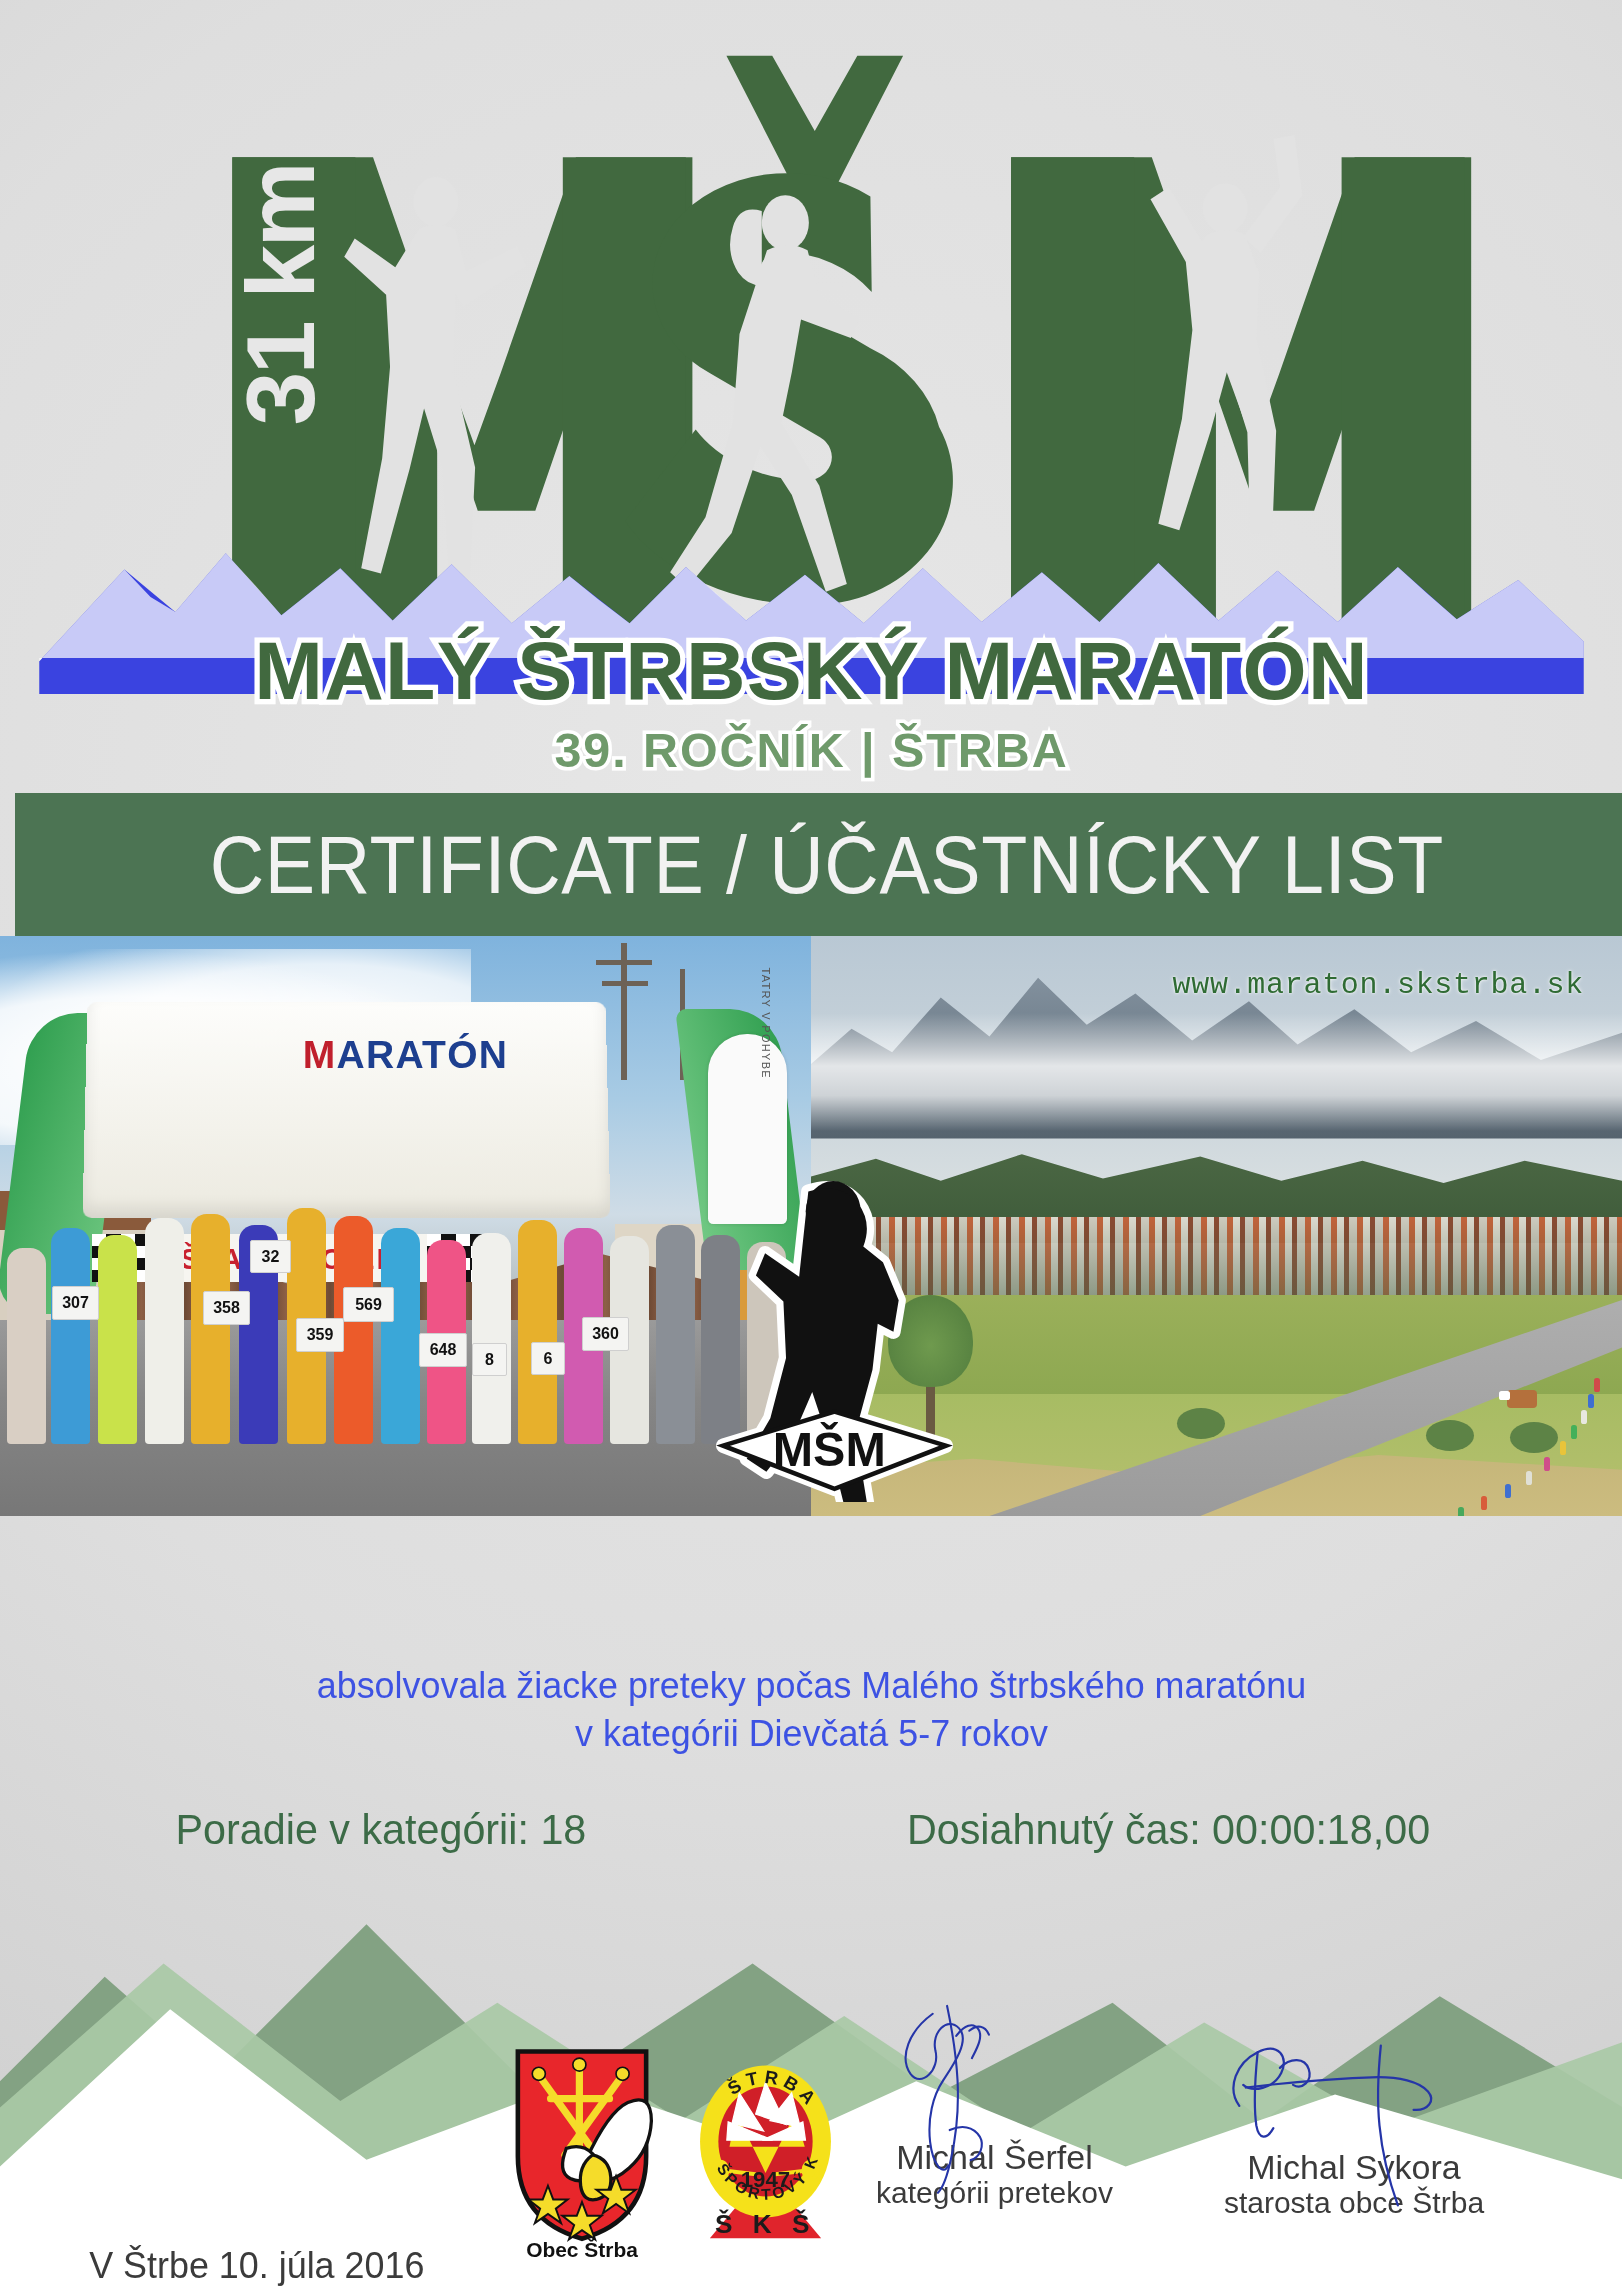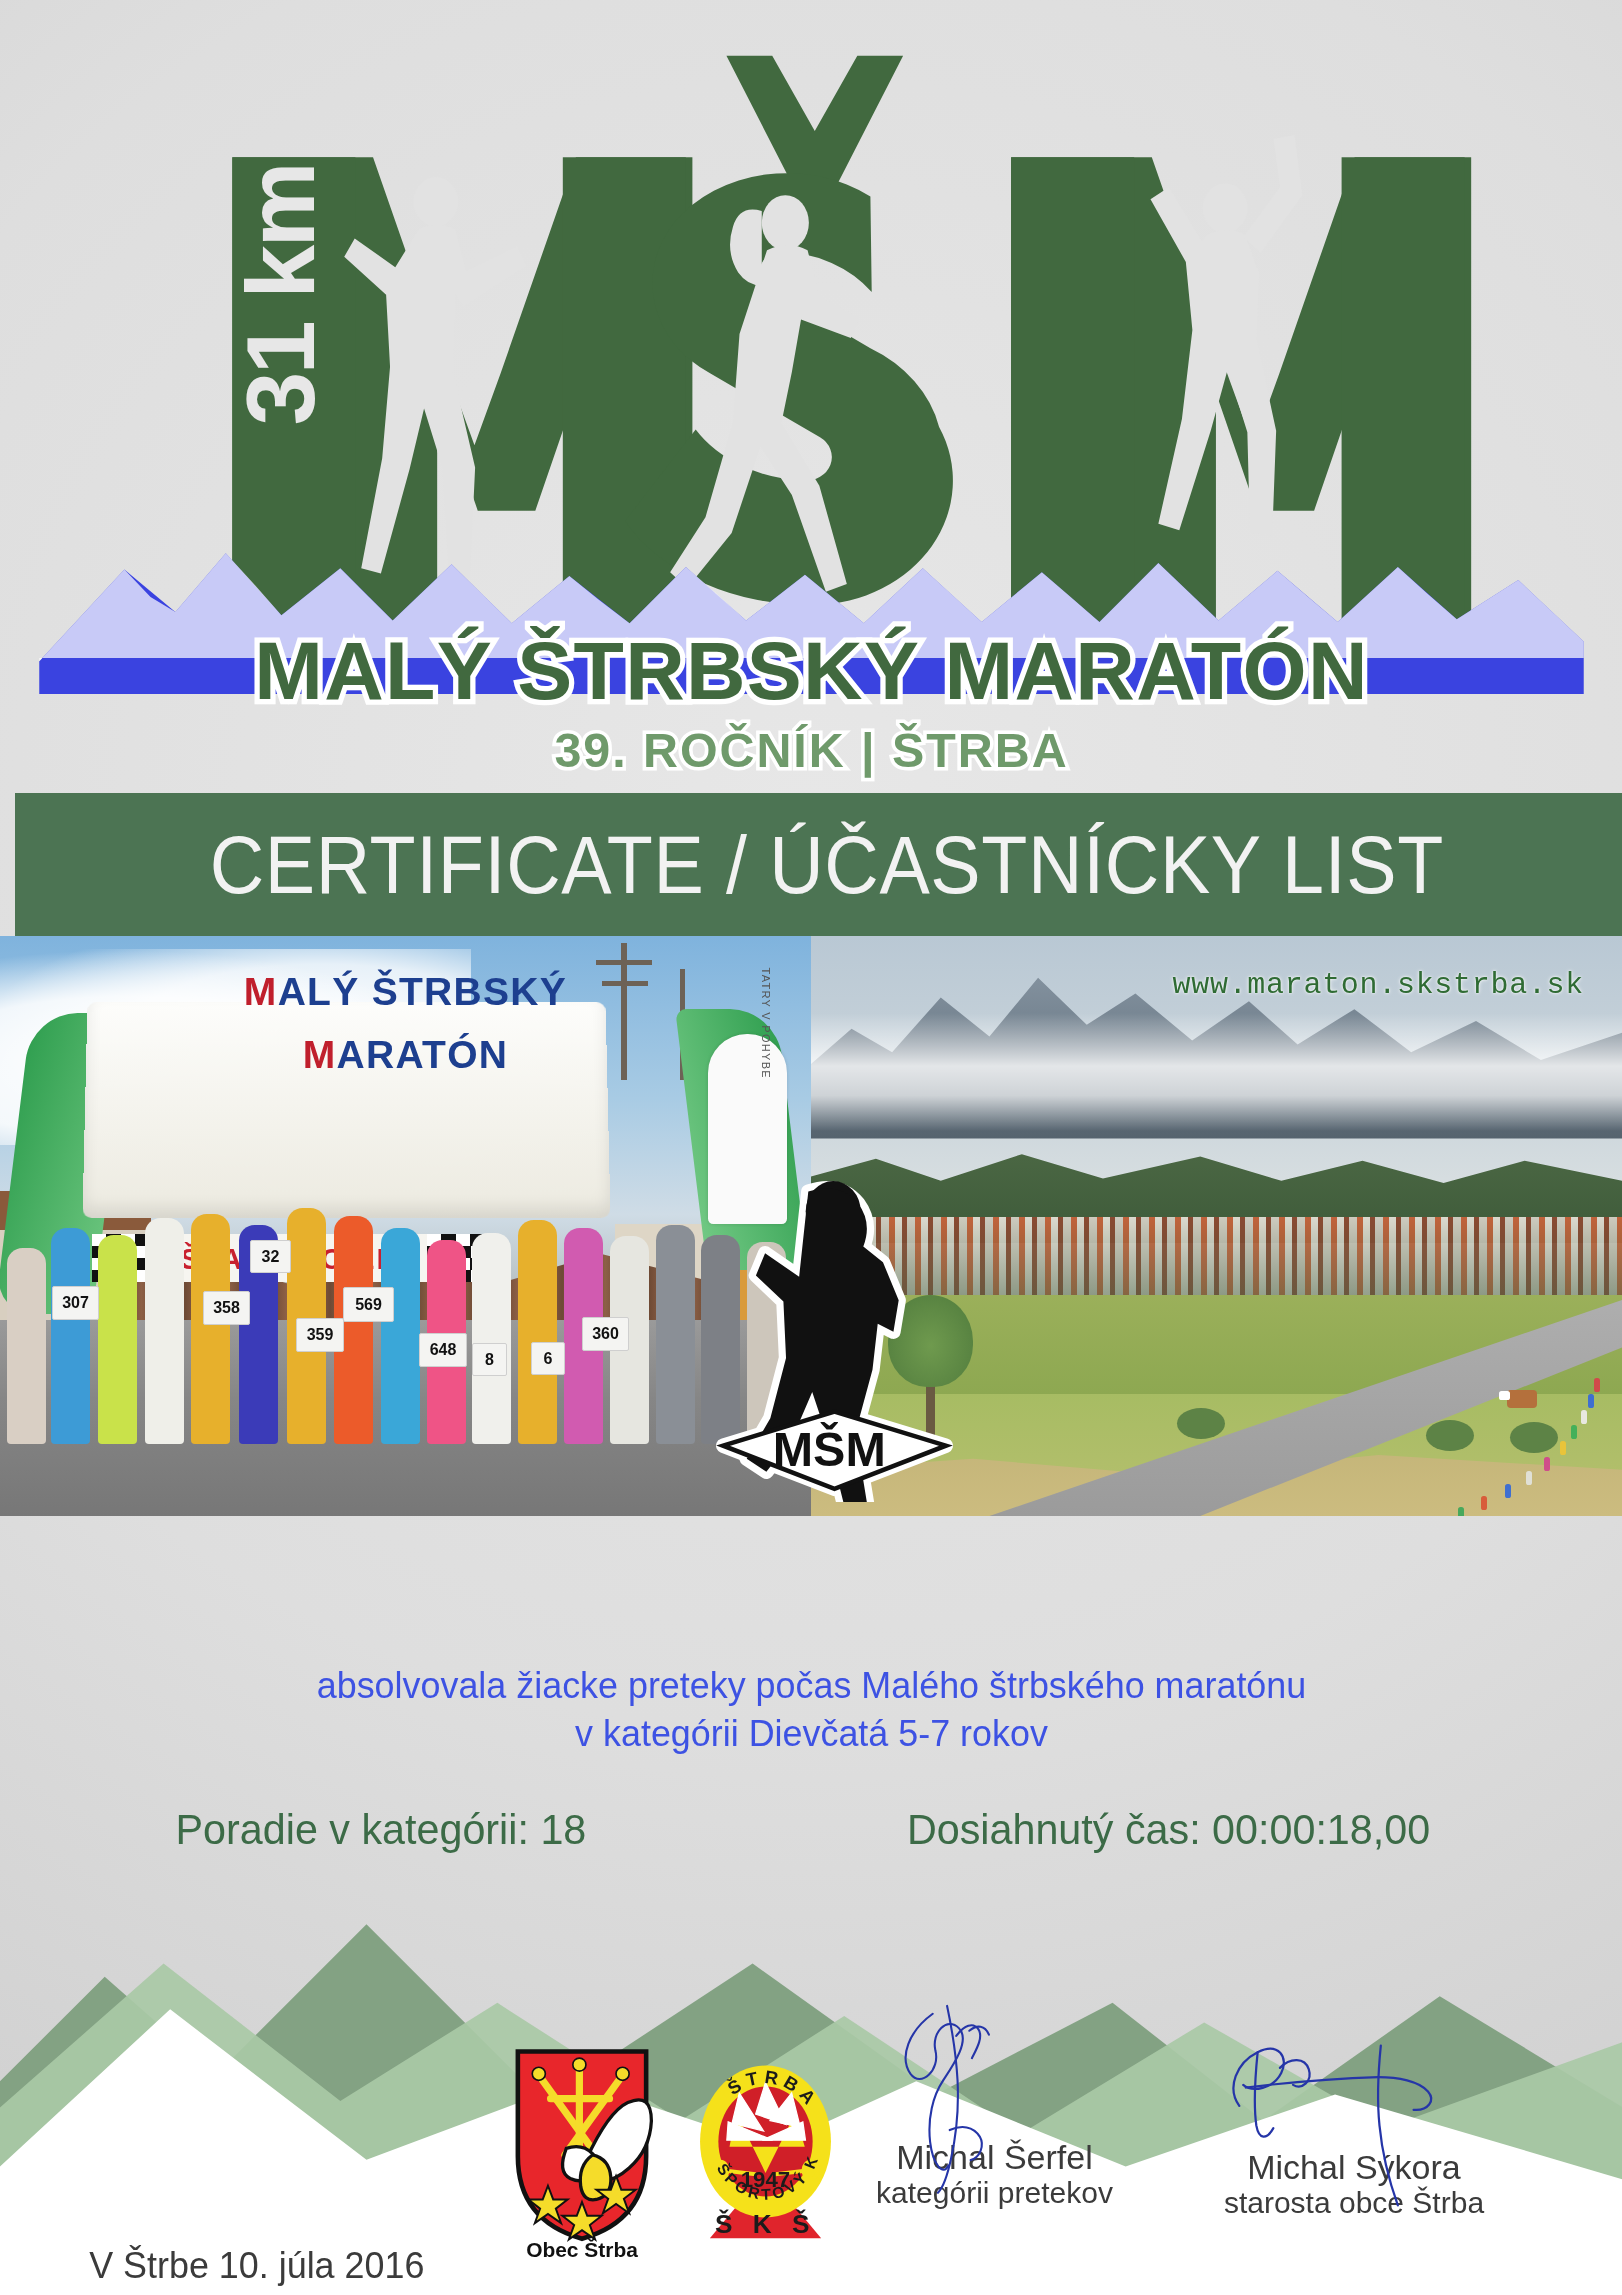--- a/index.html
+++ b/index.html
@@ -270,23 +270,20 @@
         <i style="left:39px;top:0;width:5.9px;height:137px;"></i>
         <i style="left:14.4px;top:17px;width:56px;height:5.9px;"></i>
         <i style="left:19.6px;top:38px;width:46px;height:5.2px;"></i>
         <i style="left:98px;top:26px;width:5.2px;height:111px;"></i>
       </div>
 
       <div class="pl-arch-left"></div>
       <div class="pl-arch-right"></div>
 
       <div class="pl-banner"></div>
-      <div class="pl-banner-t1">
-        <span class="r">M</span><span>ALÝ  ŠTRBSKÝ</span>
-      </div>
       <div class="pl-banner-t2">
         <span class="r">M</span><span>ARATÓN</span>
       </div>
 
       <div class="pl-checker"></div>
       <div class="pl-checker-t">ŠTART - CIEĽ</div>
 
       <div class="pl-flag"></div>
       <div class="pl-flag-t">TATRY V POHYBE</div>
 

